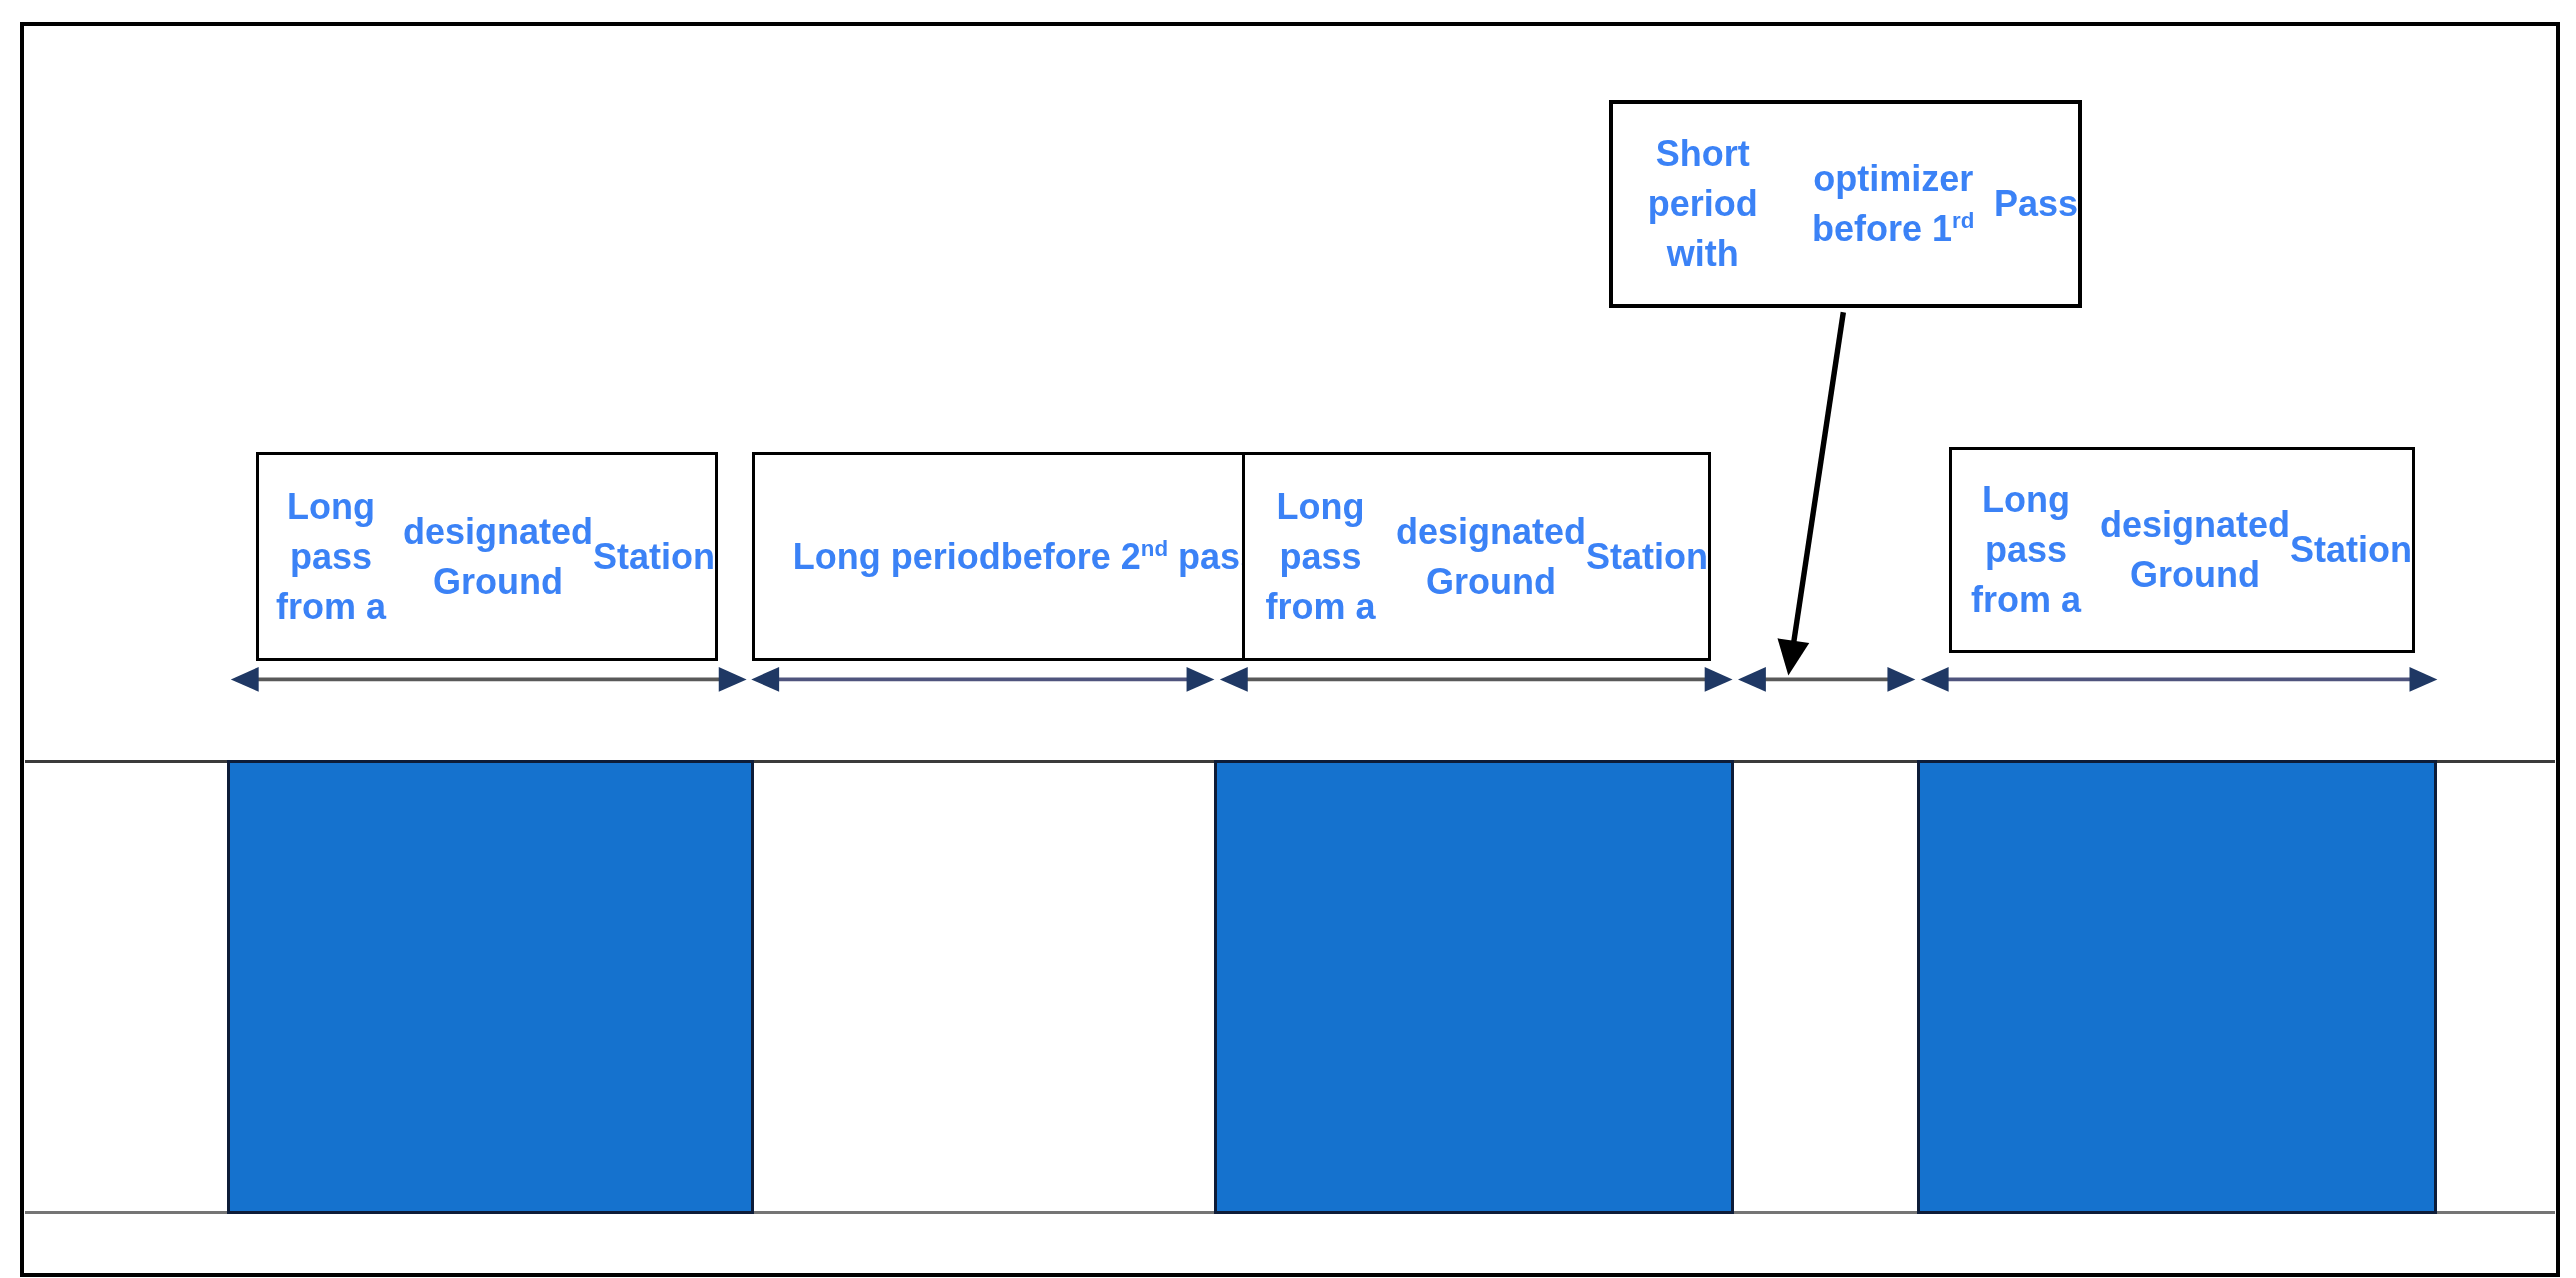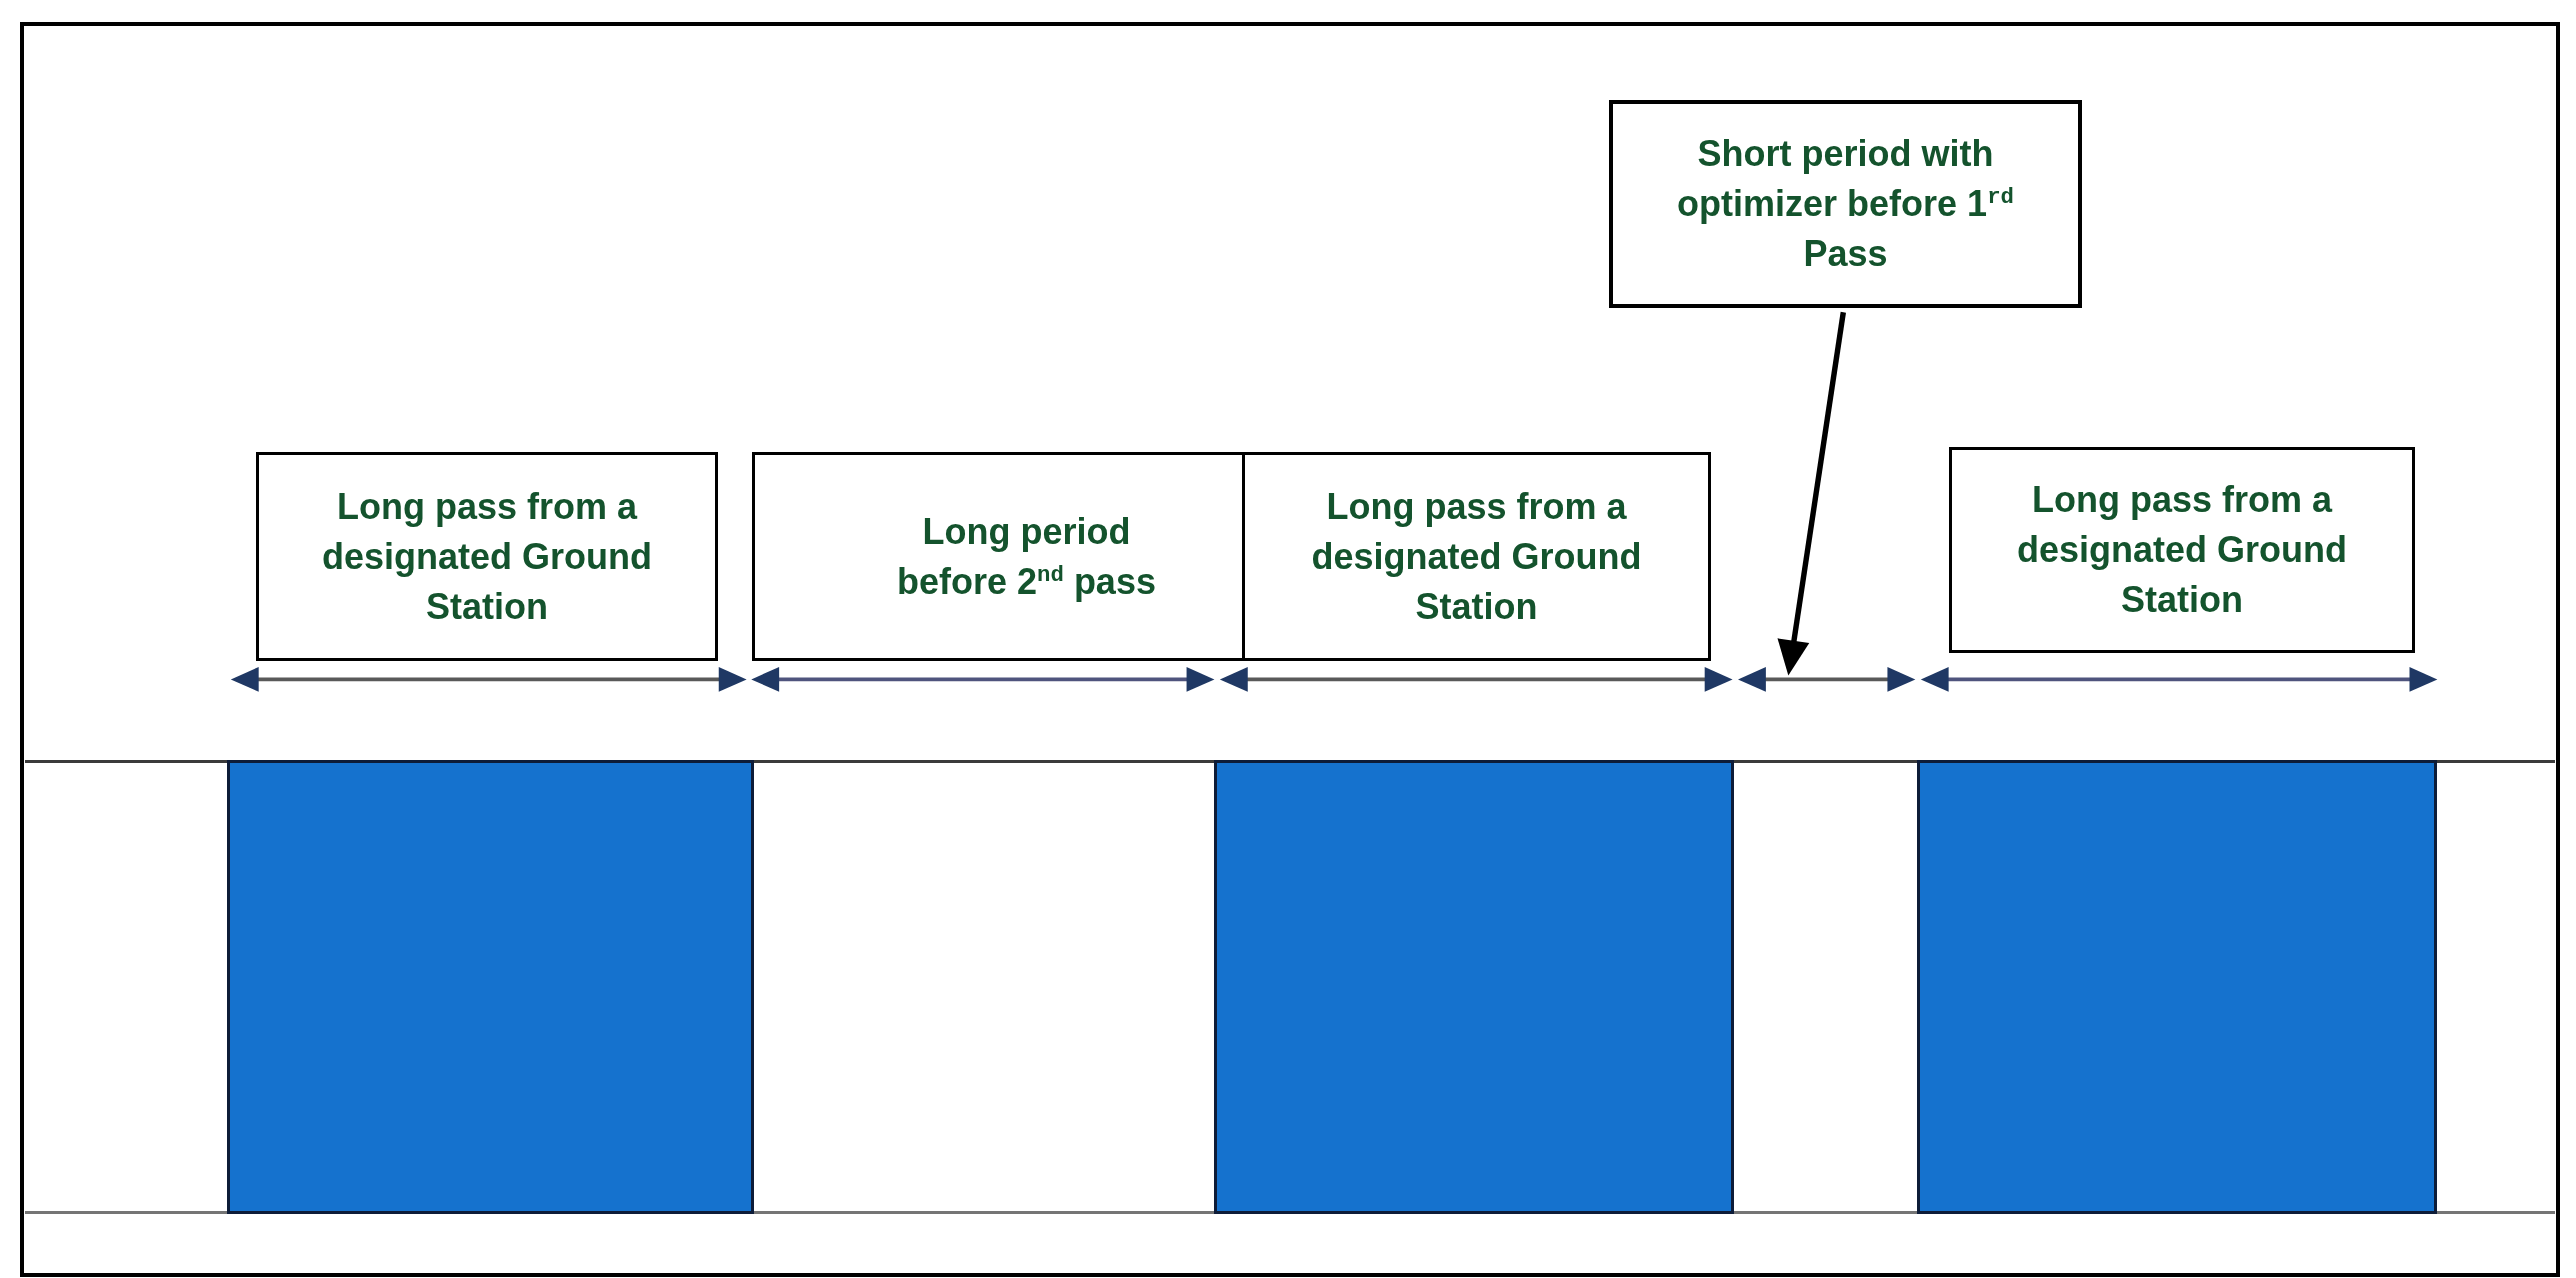--- a/index.html
+++ b/index.html
@@ -18,31 +18,31 @@
   .pass{
     position:absolute;top:760px;height:454px;box-sizing:border-box;
     background:var(--pass-fill,#1572ce);
     border:3.9px solid var(--pass-border,#0d1c38);
   }
   .pass-1{left:227px;width:527px;}
   .pass-2{left:1214px;width:520px;}
   .pass-3{left:1917px;width:520px;}
   .labelbox,.callout{
     position:absolute;box-sizing:border-box;background:#ffffff;
-    display:flex;flex-direction:column;justify-content:center;align-items:center;
-    text-align:center;font-weight:bold;color:#14532d;
+    display:flex;justify-content:center;align-items:center;
+    text-align:center;font-weight:bold;color:#3b82f6;
     font-size:36px;line-height:50px;white-space:pre-wrap;
   }
   .labelbox{top:452px;height:209px;border:3.9px solid #000;}
   .labelbox.b1{left:256px;width:462px;}
   .labelbox.b2{left:752px;width:549px;}
   .labelbox.b3{left:1242px;width:469px;}
   .labelbox.b4{left:1949px;width:466px;top:447px;height:206px;}
   .callout{left:1609px;top:100px;width:473px;height:208px;border:4.6px solid #000;}
-  sup{font-size:0.62em;line-height:0;vertical-align:super;font-family:Liberation Mono, monospace;}
+  sup{font-size:0.62em;line-height:0;vertical-align:super;}
   svg.overlay{position:absolute;left:0;top:0;pointer-events:none;}
   .dimline-gray{stroke:var(--dim-line-gray,#595959);stroke-width:5;}
   .dimline-slate{stroke:var(--dim-line-slate,#4f547d);stroke-width:5;}
   .arrowhead{fill:var(--arrowhead,#1f3864);stroke:none;}
   .callout-line{stroke:#000;stroke-width:7;}
   .callout-head{fill:#000;stroke:none;}
 </style>
 </head>
 <body>
 

